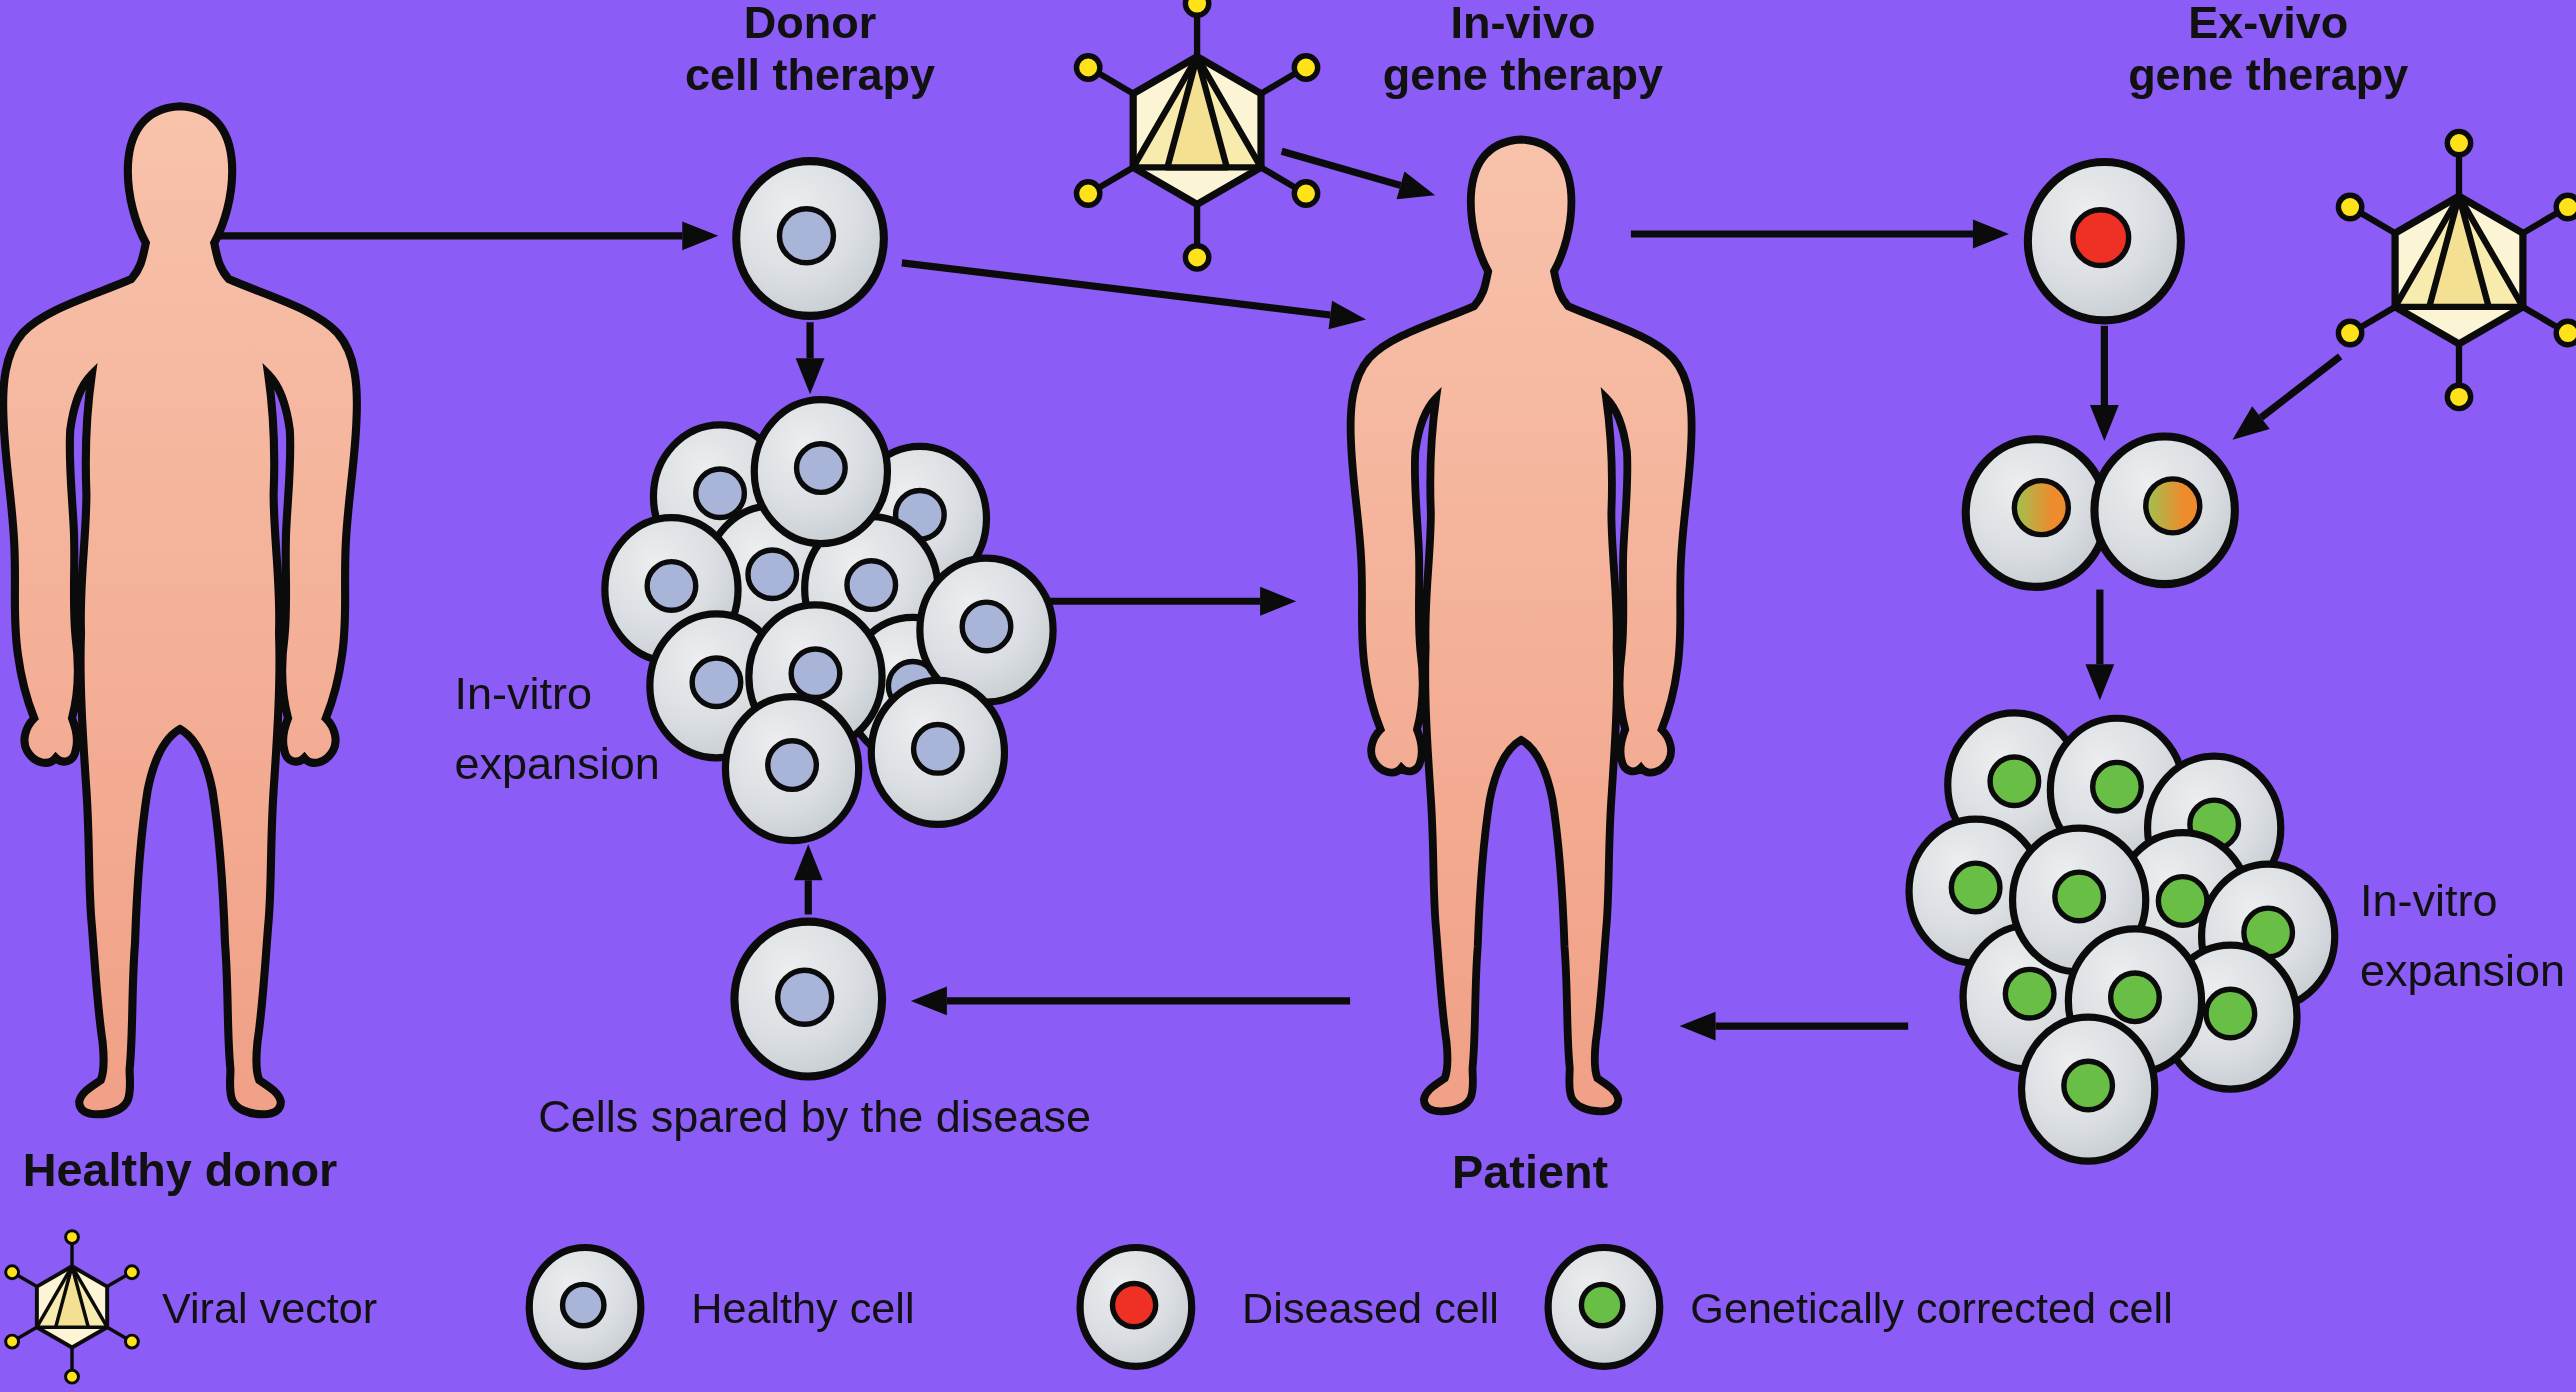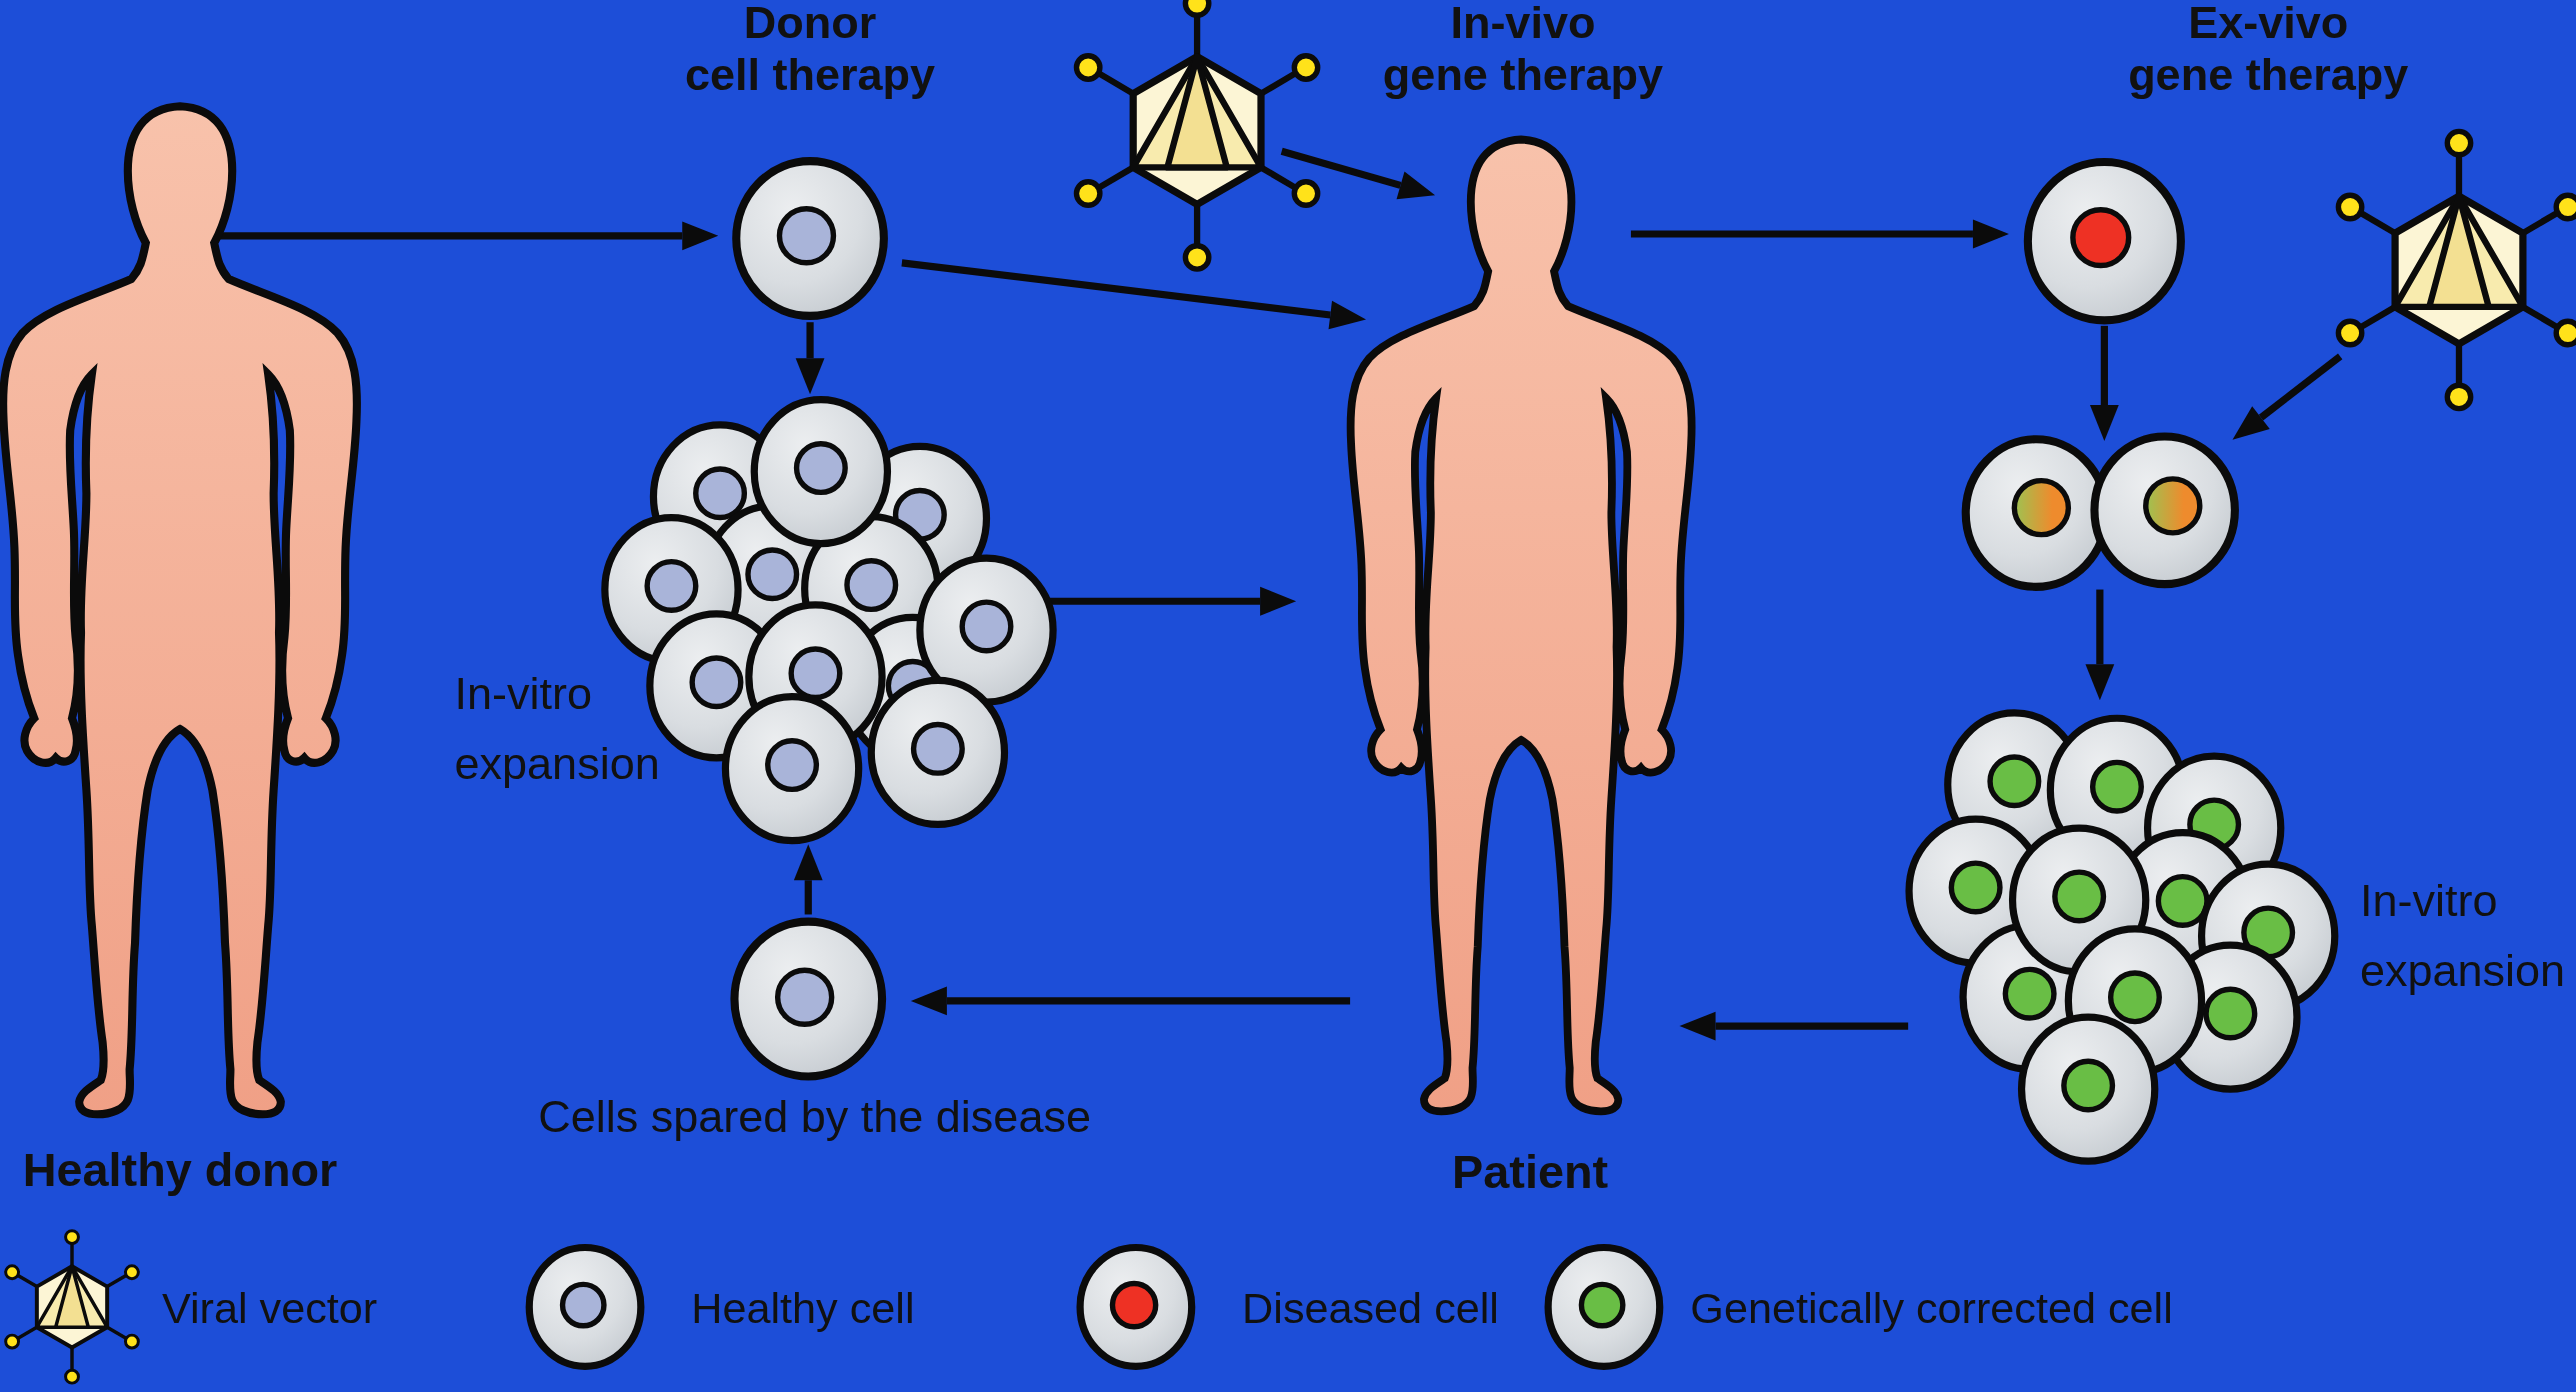--- a/index.html
+++ b/index.html
@@ -1,16 +1,16 @@
 <!DOCTYPE html>
 <html style="--c-skin_top: #F8C2AB; --c-skin_bottom: #F0A086; --c-cell_body_light: #ECEEF0; --c-cell_body_dark: #BEC4CA; --c-healthy_nucleus: #A9B4D9; --c-diseased_nucleus: #EE3124; --c-corrected_nucleus: #69BE45; --c-transduced_nucleus_green: #A3BF4F; --c-transduced_nucleus_orange: #EE8B2D; --c-capsid_light: #FCF5D5; --c-capsid_mid: #F8EBAE; --c-capsid_dark: #F3E092; --c-knob: #FFE21A; --c-line: #0b0b0b;font-size:14.4px"><head>
 <meta charset="utf-8">
 <style>
   html,body{margin:0;padding:0;background:#ffffff;}
-  .stage{width:100%;max-width:2576px;margin:0 auto;background:#1d4ed8;text-align:right;}
+  .stage{width:100%;max-width:2576px;margin:0 auto;background:#8b5cf6;text-align:right;}
   svg{display:block;width:100%;height:auto;}
   text{font-family:"Liberation Sans", sans-serif;fill:#111;}
   .title{font-size:50px;font-weight:bold;text-anchor:middle;}
   .actor-label{font-size:52px;font-weight:bold;text-anchor:middle;}
   .note{font-size:50px;text-anchor:start;}
   .note-c{font-size:50px;text-anchor:middle;}
   .legend-label{font-size:48px;text-anchor:start;}
   .ln{stroke:#0b0b0b;stroke-width:8;fill:none;}
   .human{fill:url(#skinGrad);stroke:#0b0b0b;stroke-width:9;}
   .cell-body{fill:url(#cellGrad);stroke:#0b0b0b;stroke-width:9;}

